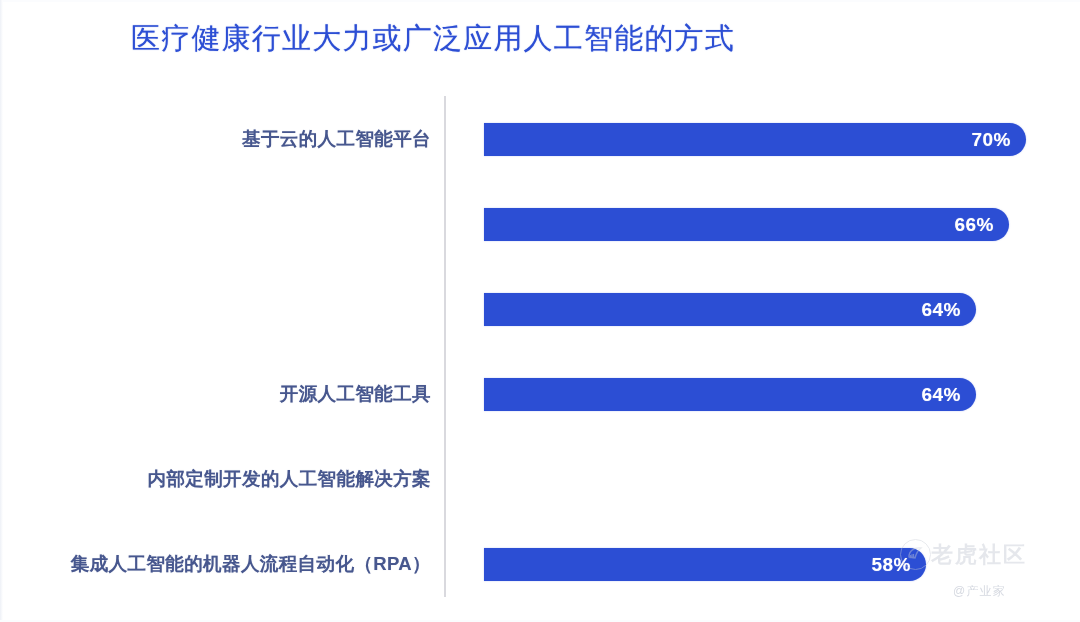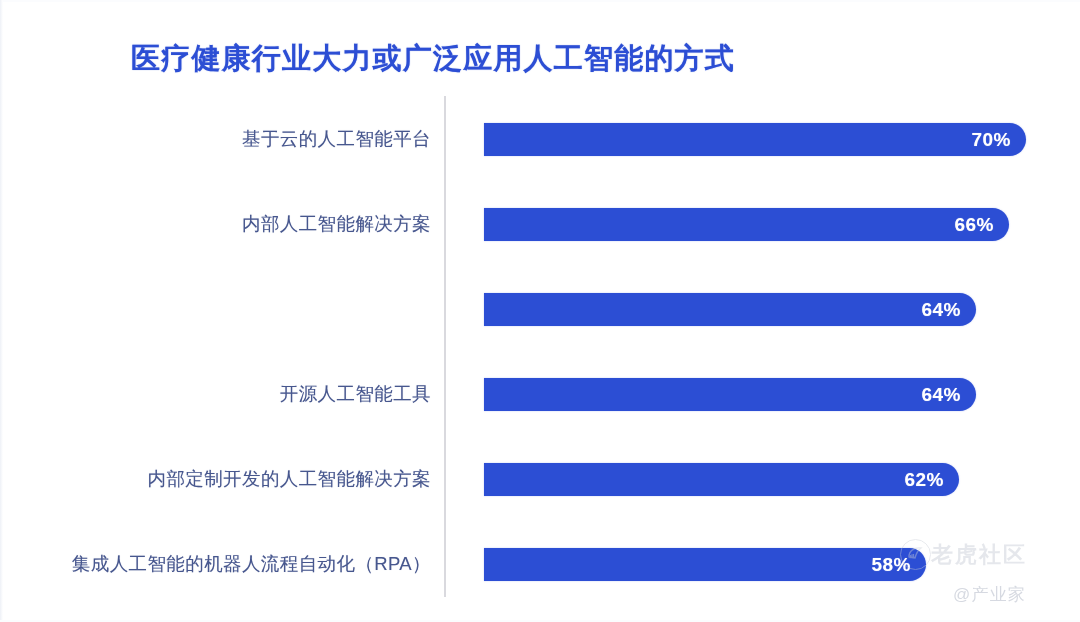--- a/index.html
+++ b/index.html
@@ -36,26 +36,25 @@
     left: 0; bottom: 0;
     width: 1080px; height: 2px;
     background: #fbfcfe;
   }
 
   .chart-title {
     position: absolute;
     left: 131px;
     top: 19px;
     font-size: 29px;
-    font-weight: bold;
+    font-weight: normal;
     color: #2c4ed4;
     letter-spacing: 1.2px;
     white-space: nowrap;
     text-shadow: 0 0 1.1px rgba(44,78,212,0.55);
-    margin-top: 20px;
   }
 
   .plot {
     position: absolute;
     left: 0;
     top: 0;
     width: 1080px;
     height: 622px;
   }
 
@@ -75,21 +74,21 @@
     height: 33px;
   }
 
   .cat-label {
     position: absolute;
     right: 649px;     
     top: 0;
     height: 33px;
     line-height: 33px;
     font-size: 18.5px;
-    font-weight: normal;
+    font-weight: bold;
     color: #47578e;
     white-space: nowrap;
     letter-spacing: 0.4px;
     text-shadow: 0 0 0.8px rgba(71,87,142,0.35);
   }
 
   .bar {
     position: absolute;
     left: 446px;
     top: 1px;
@@ -135,21 +134,21 @@
     font-size: 22px;
     font-weight: bold;
     color: #c3c8d2;
     letter-spacing: 2px;
     white-space: nowrap;
   }
   .wm-handle {
     position: absolute;
     left: 953px;
     top: 583px;
-    font-size: 17px;
+    font-size: 12px;
     color: #cfd3dc;
     letter-spacing: 1.2px;
     white-space: nowrap;
     opacity: 0.85;
   }
 </style>
 </head>
 <body>
 
 <div id="screenshot">
@@ -163,41 +162,37 @@
   <div class="plot">
     <div class="axis-line"></div>
     <div id="bars-container">
         <div class="row" style="top: 122px;">
           <div class="cat-label">基于云的人工智能平台</div>
           <div class="bar" style="width: 542px;">
             <div class="bar-value">70%</div>
           </div>
         </div>
         <div class="row" style="top: 207px;">
-          <div class="cat-label">内部人工智能解决方案</div>
           <div class="bar" style="width: 509px; padding-left: 16px;">
             <div class="bar-value">66%</div>
           </div>
         </div>
         <div class="row" style="top: 292px;">
           <div class="bar" style="width: 492px;">
             <div class="bar-value">64%</div>
           </div>
         </div>
         <div class="row" style="top: 377px;">
           <div class="cat-label">开源人工智能工具</div>
           <div class="bar" style="width: 492px;">
             <div class="bar-value">64%</div>
           </div>
         </div>
         <div class="row" style="top: 462px;">
           <div class="cat-label">内部定制开发的人工智能解决方案</div>
-          <div class="bar" style="width: 475px;">
-            <div class="bar-value">62%</div>
-          </div>
         </div>
         <div class="row" style="top: 547px;">
           <div class="cat-label">集成人工智能的机器人流程自动化（RPA）</div>
           <div class="bar" style="width: 442px;">
             <div class="bar-value">58%</div>
           </div>
         </div>
       </div>
   </div>
 

